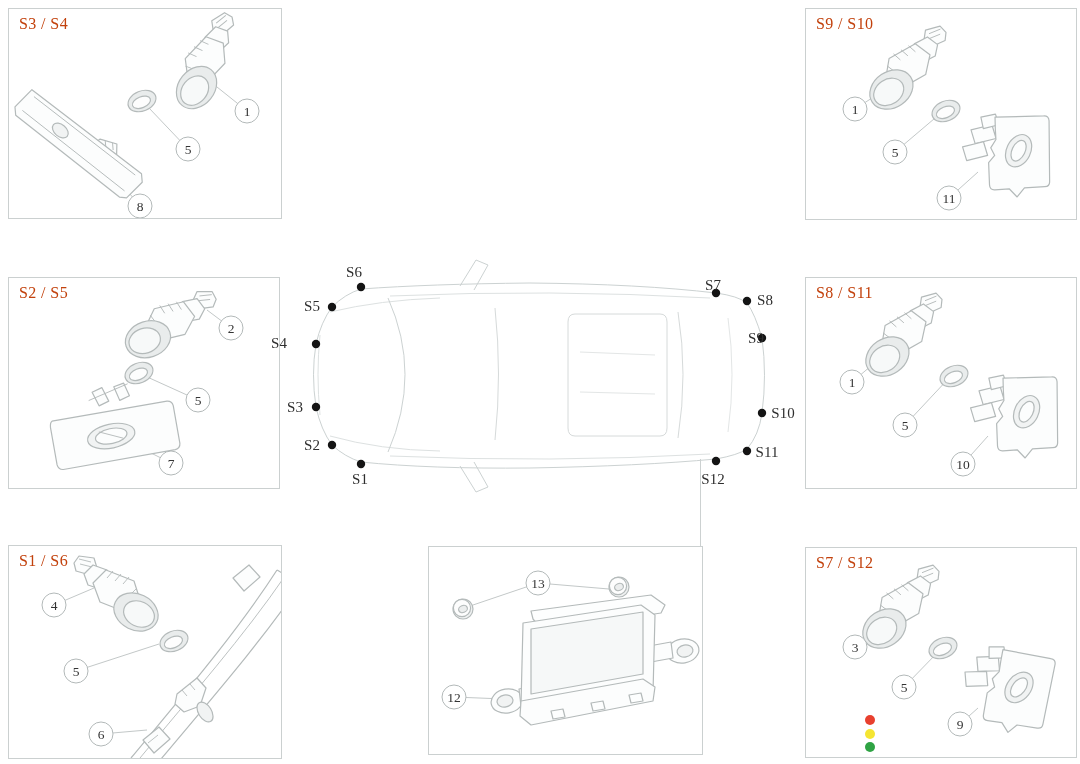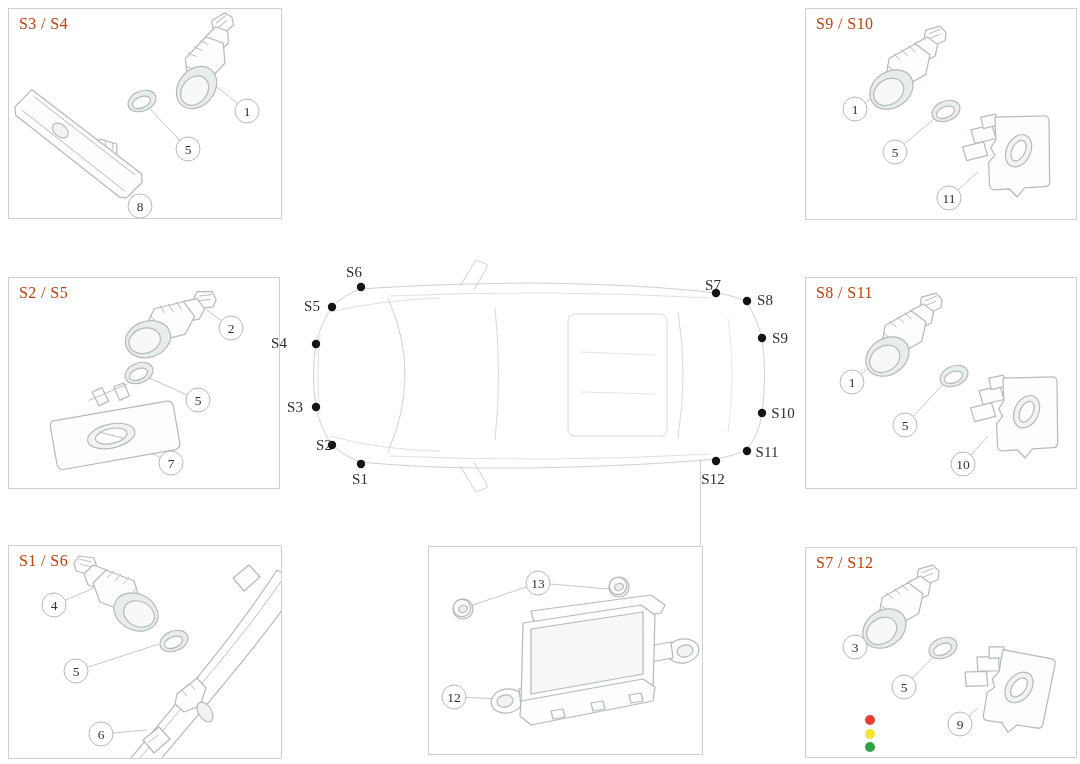--- a/index.html
+++ b/index.html
@@ -241,25 +241,25 @@
     <circle cx="426" cy="43" r="4.2"></circle>
     <circle cx="457" cy="51" r="4.2"></circle>
     <circle cx="472" cy="88" r="4.2"></circle>
     <circle cx="472" cy="163" r="4.2"></circle>
     <circle cx="457" cy="201" r="4.2"></circle>
     <circle cx="426" cy="211" r="4.2"></circle>
   </g>
 </svg>
 
 <div class="sensor-label" style="left:360px;top:479px">S1</div>
-<div class="sensor-label" style="left:324px;top:445px">S2</div>
+<div class="sensor-label" style="left:312px;top:445px">S2</div>
 <div class="sensor-label" style="left:295px;top:407px">S3</div>
 <div class="sensor-label" style="left:279px;top:343px">S4</div>
 <div class="sensor-label" style="left:312px;top:306px">S5</div>
 <div class="sensor-label" style="left:354px;top:272px">S6</div>
 <div class="sensor-label" style="left:713px;top:285px">S7</div>
 <div class="sensor-label" style="left:765px;top:300px">S8</div>
-<div class="sensor-label" style="left:780px;top:338px">S9</div>
+<div class="sensor-label" style="left:756px;top:338px">S9</div>
 <div class="sensor-label" style="left:783px;top:413px">S10</div>
 <div class="sensor-label" style="left:767px;top:452px">S11</div>
 <div class="sensor-label" style="left:713px;top:479px">S12</div>
 
 <div class="connector-line" style="left:700px;top:459px;height:88px"></div>
 
 </body></html>

